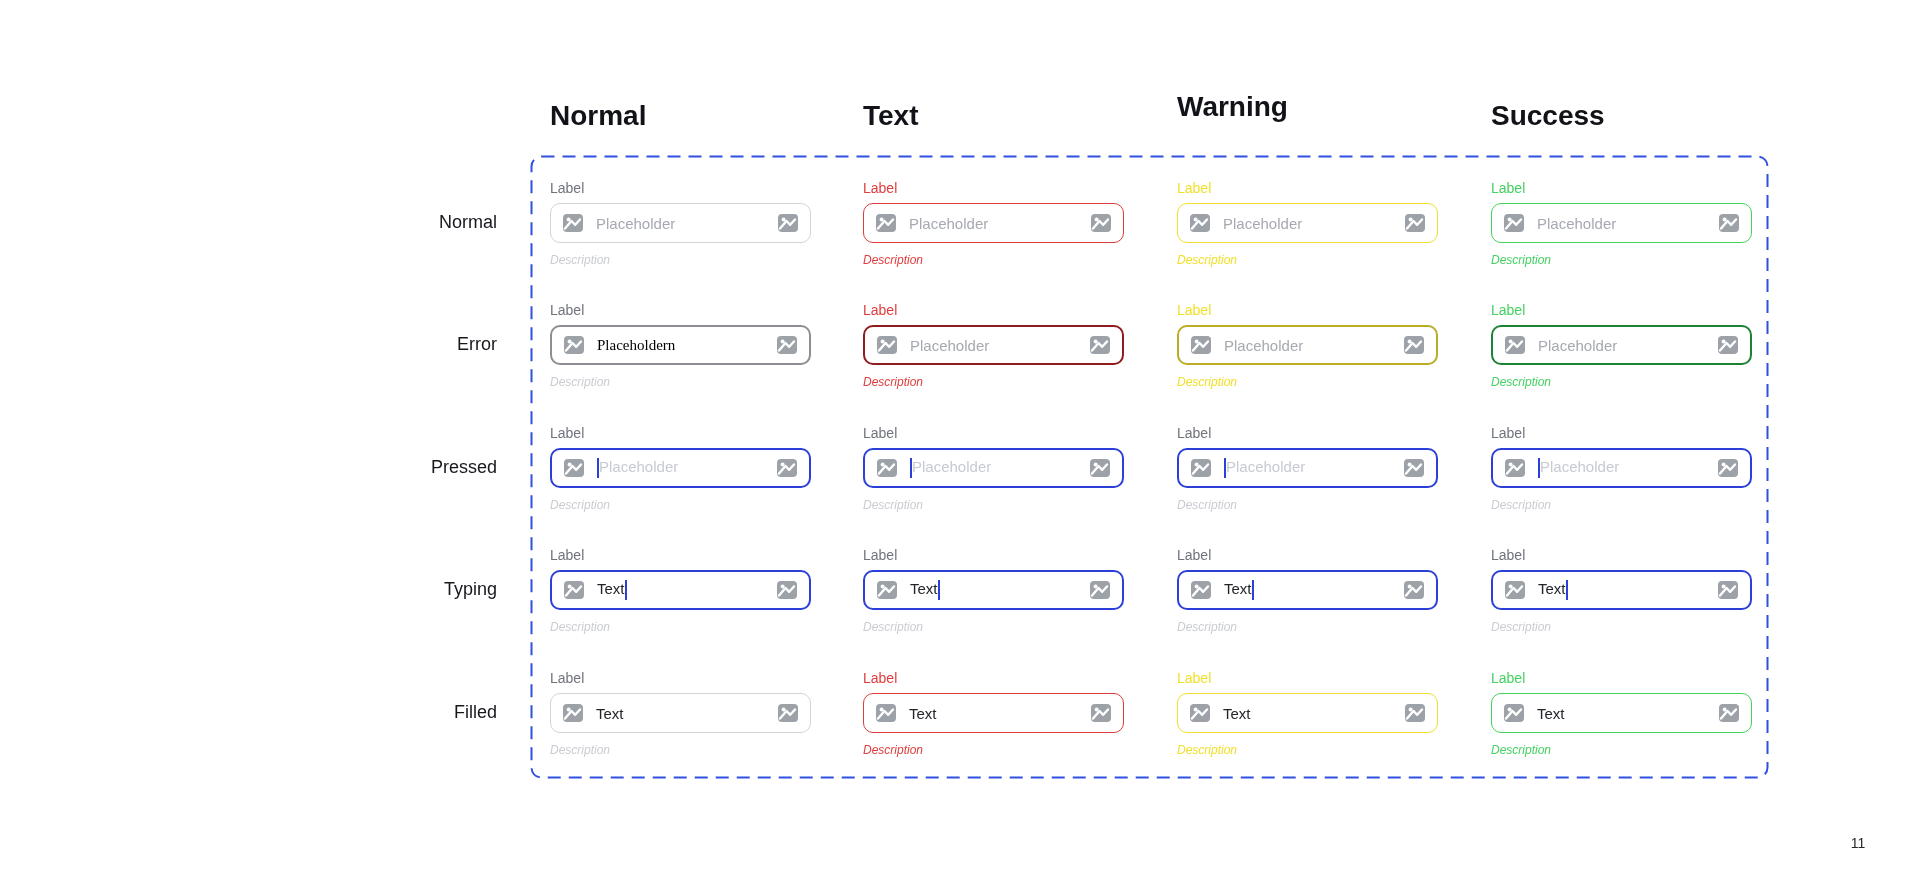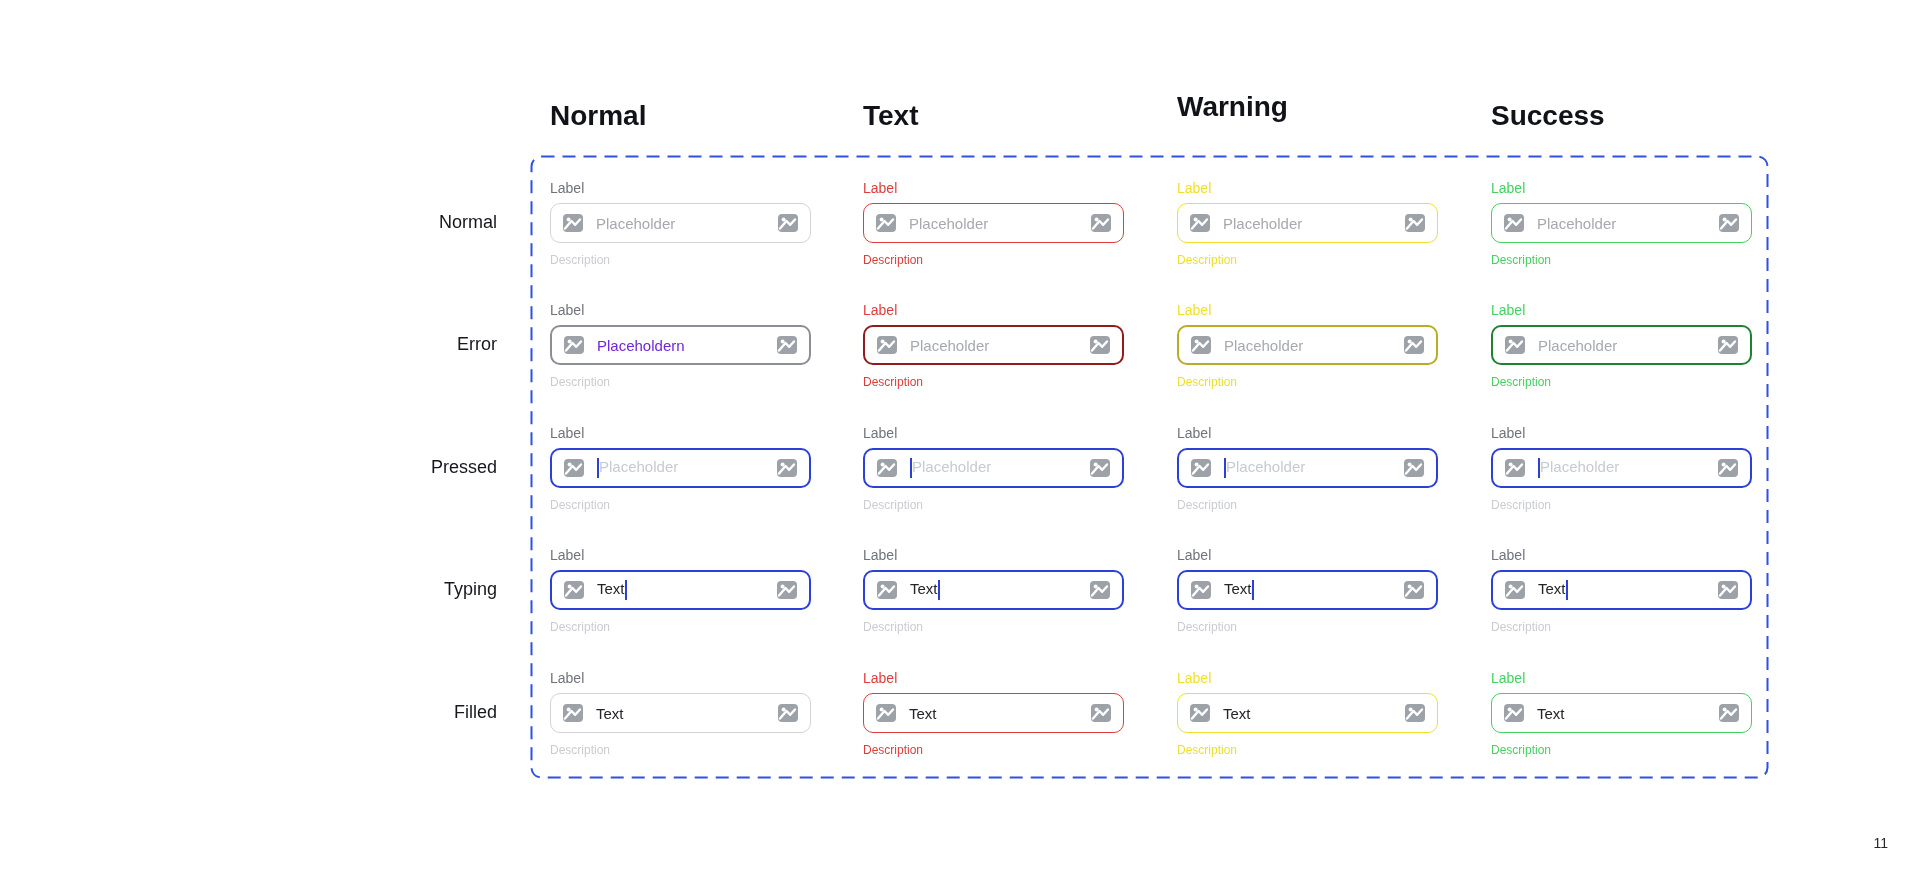--- a/index.html
+++ b/index.html
@@ -15,23 +15,23 @@
 
   .frame-svg{position:absolute;left:530px;top:155px;}
 
   .cell{position:absolute;width:261px;}
   .cell-label{font-size:14px;line-height:16px;margin-bottom:7px;}
   .input-box{height:40px;border-style:solid;border-radius:10px;display:flex;align-items:center;
     padding:0 12px;gap:13px;box-sizing:border-box;background:#ffffff;}
   .content{flex:1;display:flex;align-items:flex-start;font-size:15px;min-width:0;white-space:nowrap;}
   .cursor{width:2px;height:20px;flex:0 0 2px;}
   .icon{display:flex;flex:0 0 auto;}
-  .cell-desc{font-size:12px;line-height:14px;margin-top:10px;}
-
-  .page-number{position:absolute;left:1828px;top:835px;width:60px;text-align:right;
+  .cell-desc{font-size:12px;line-height:14px;margin-top:10px;font-style:italic;}
+
+  .page-number{position:absolute;left:1828px;top:835px;width:60px;text-align:center;
     font-size:14px;color:#26282d;}
 </style>
 </head>
 <body>
 
 <div id="canvas">
 
 
   <svg class="frame-svg" id="frame" width="1239" height="624" viewBox="0 0 1239 624">
     <rect id="frame-rect" x="1.5" y="1.5" width="1236" height="621" rx="10" fill="none" stroke-width="2" stroke-dasharray="13 8" stroke="#2e51e0"></rect>
@@ -151,21 +151,21 @@
     <div class="cell-label" style="color: rgb(111, 115, 124);">Label</div>
     <div class="input-box" style="border-color: rgb(139, 142, 148); border-width: 2.5px;">
       <span class="icon lead">
             <svg width="20" height="18" viewBox="0 0 20 18">
               <rect x="0" y="0" width="20" height="18" rx="4" fill="#9da1a8"></rect>
               <circle cx="5.6" cy="5.6" r="2" fill="#fff"></circle>
               <path d="M2 14.5 L8.5 7 L12.2 10.8 L17 5.5" fill="none" stroke="#fff" stroke-width="2.4" stroke-linecap="round" stroke-linejoin="round"></path>
             </svg>
           </span>
       <span class="content">
-            <span style="color: #6d28d9;">Placeholdern</span>
+            <span style="color: #000000; font-family: Liberation Serif, serif;">Placeholdern</span>
           </span>
       <span class="icon trail">
             <svg width="20" height="18" viewBox="0 0 20 18">
               <rect x="0" y="0" width="20" height="18" rx="4" fill="#9da1a8"></rect>
               <circle cx="5.6" cy="5.6" r="2" fill="#fff"></circle>
               <path d="M2 14.5 L8.5 7 L12.2 10.8 L17 5.5" fill="none" stroke="#fff" stroke-width="2.4" stroke-linecap="round" stroke-linejoin="round"></path>
             </svg>
           </span>
     </div>
     <div class="cell-desc" style="color: rgb(202, 204, 210);">Description</div>

